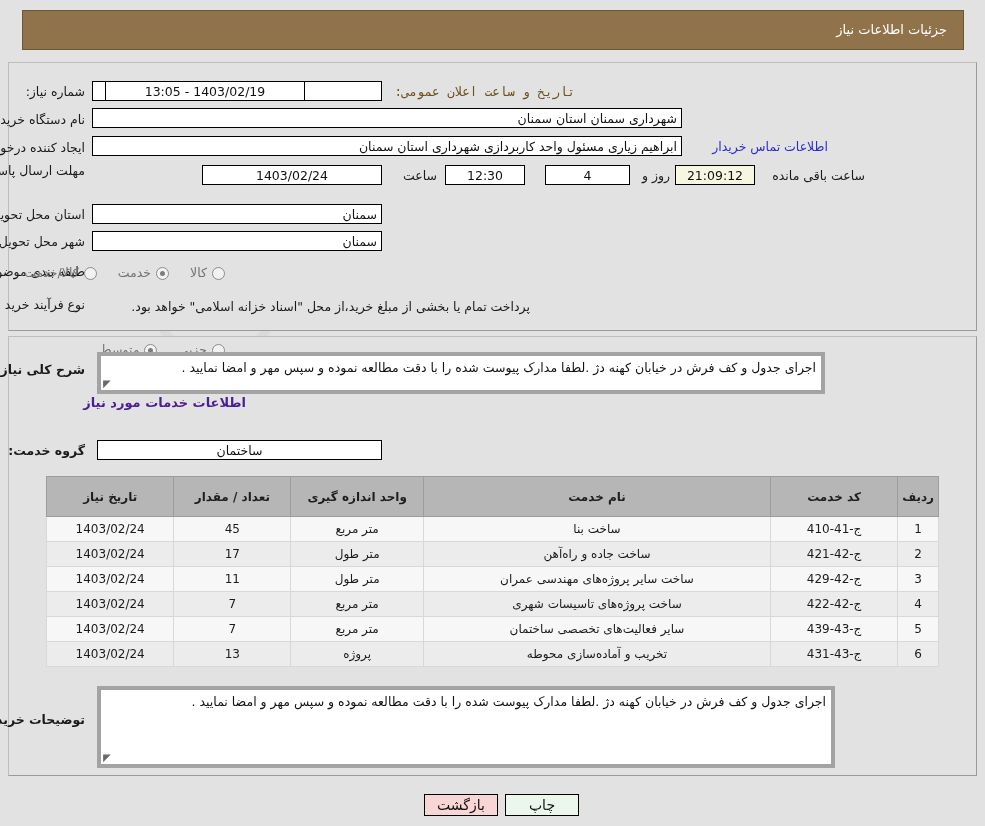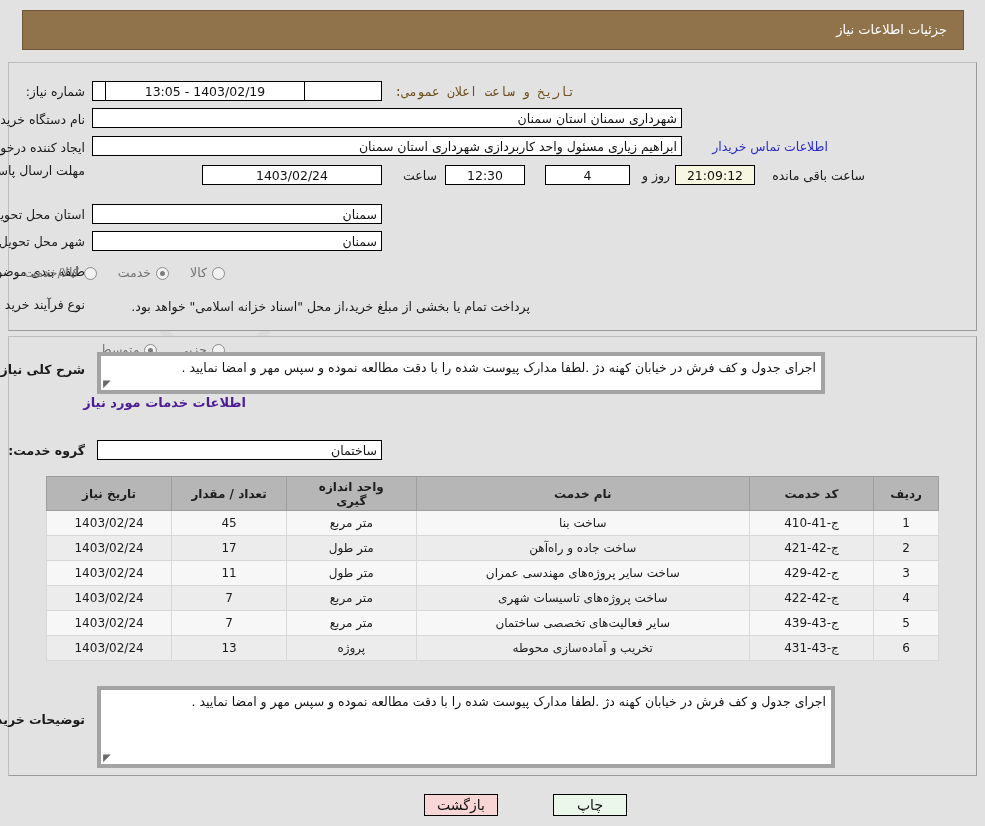--- a/index.html
+++ b/index.html
@@ -178,22 +178,22 @@
     z-index: 9;
     font-size: 12px;
     background: #fff;
   }
   #svc-table th {
     background: #b6b6b6;
     border: 1px solid #9d9d9d;
     color: #1e1e1e;
     font-weight: bold;
     font-size: 12px;
-    height: 34px;
-    padding: 2px 16px;
+    height: 40px;
+    padding: 2px 4px;
     text-align: center;
   }
   #svc-table td {
     border: 1px solid #d8d8d8;
     height: 25px;
     padding: 2px 6px;
     text-align: center;
     color: #1b1b1b;
     font-size: 12px;
   }
@@ -214,21 +214,21 @@
     height: 22px;
     border: 1px solid #000000;
     font-size: 14px;
     color: #111;
     text-align: center;
     line-height: 20px;
     cursor: pointer;
     font-family: "DejaVu Sans", "Liberation Sans", sans-serif;
     z-index: 12;
   }
-  #btn-print  { left: 505px; width: 74px; background: #eaf7ea; margin-left: 48px; }
+  #btn-print  { left: 505px; width: 74px; background: #eaf7ea; }
   #btn-return { left: 424px; width: 74px; background: #f9d6d6; }
 </style>
 </head>
 <body>
 
 <div id="topbar">
   <span class="title">جزئیات اطلاعات نیاز</span>
 </div>
 
 <div id="watermark">
@@ -288,21 +288,21 @@
 
 <span class="lbl bold" style="right:900px; top:362px; z-index:9;">شرح کلی نیاز:</span>
 <div class="ta" style="right:160px; top:352px; width:728px; height:42px; z-index:9;">
   <span>اجرای جدول و کف فرش در خیابان کهنه دژ .لطفا مدارک پیوست شده را با دقت مطالعه نموده و سپس مهر و امضا نمایید .</span>
   <span class="grip">◥</span>
 </div>
 
 <span class="sec-head" style="right:739px; top:395px; z-index:9;">اطلاعات خدمات مورد نیاز</span>
 
 <span class="lbl bold" style="right:900px; top:443px; z-index:9;">گروه خدمت:</span>
-<div class="fld rightal" style="right:603px; top:440px; width:285px; z-index:9;">ساختمان</div>
+<div class="fld rightal" style="right:603px; top:440px; width:285px; z-index:9;text-align:center;">ساختمان</div>
 
 <table id="svc-table">
   <thead>
     <tr>
       <th class="col-idx">ردیف</th>
       <th class="col-code">کد خدمت</th>
       <th class="col-name">نام خدمت</th>
       <th class="col-unit">واحد اندازه گیری</th>
       <th class="col-qty">تعداد / مقدار</th>
       <th class="col-date">تاریخ نیاز</th>

